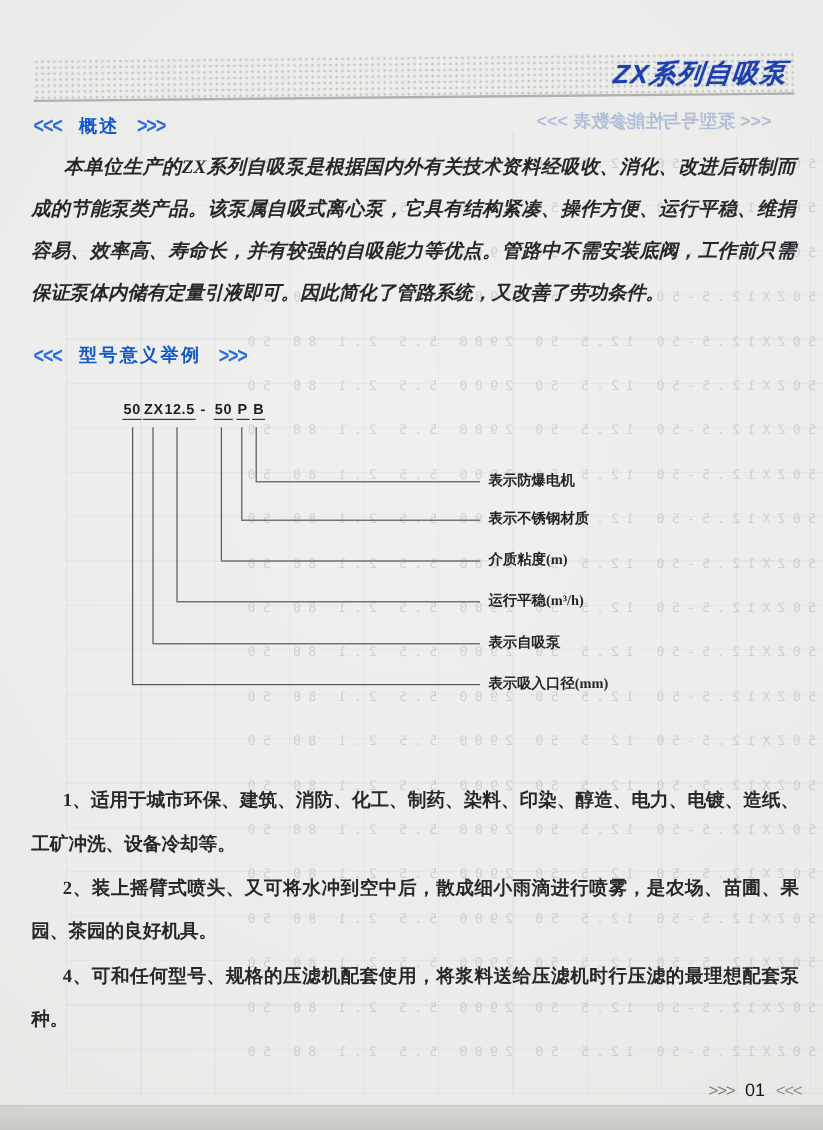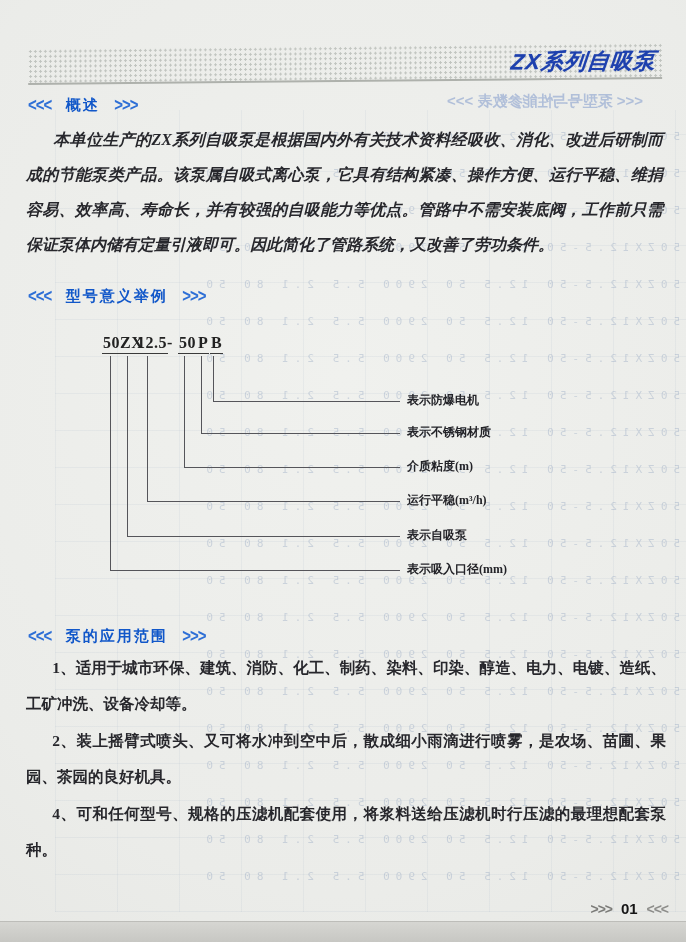--- a/index.html
+++ b/index.html
@@ -65,35 +65,35 @@
     text-align:justify;text-indent:1.7em;margin:0;font-style:italic;
   }
   .app-block{position:absolute;left:26px;width:640px;z-index:2;}
   .app-block p{
     margin:0 0 1px 0;font-size:15.5px;line-height:36px;font-weight:600;
     text-align:justify;text-indent:1.7em;
   }
   
   .model-part{
     position:absolute;top:334px;z-index:2;
-    font-size:16px;font-weight:600;color:#222;
-    font-family:Liberation Serif, serif;letter-spacing:.5px;
+    font-size:12px;font-weight:600;color:#222;
+    font-family:Liberation Sans, sans-serif;letter-spacing:.5px;
     padding:0 1px 1px 1px;text-align:center;
   }
   .model-part.u{border-bottom:1.5px solid #3a3a3a;}
   .dg-v{position:absolute;width:1px;background:#55555a;z-index:2;}
   .dg-h{position:absolute;height:1px;background:#55555a;z-index:2;}
   .dg-label{
     position:absolute;left:407px;z-index:2;
     font-size:12px;font-weight:600;color:#232328;white-space:nowrap;
   }
   
   .footer{
     position:absolute;top:900px;right:18px;z-index:2;white-space:nowrap;
-    font-family:"Liberation Sans",sans-serif;font-size:14px;font-weight:bold;
+    font-family:"Liberation Sans",sans-serif;font-size:14px;font-weight:normal;
   }
   .footer .arrL{color:#7b7b78;letter-spacing:-1px;}
   .footer .num{color:#161616;font-size:15px;margin:0 5px;}
   .footer .arrR{color:#8d8d8a;letter-spacing:-1px;}
   .bottom-strip{
     position:absolute;left:0;right:0;bottom:0;height:20px;z-index:1;
     background:linear-gradient(#d6d6d2,#c7c7c3);
     border-top:1px solid #bdbdb9;
   }
 </style>
@@ -164,25 +164,20 @@
       <div class="dg-h" style="left: 147px; top: 501px; width: 253px;"></div>
       <div class="dg-label" style="top: 492px;">运行平稳(m³/h)</div>
       <div class="dg-v" style="left: 127px; top: 356px; height: 180px;"></div>
       <div class="dg-h" style="left: 127px; top: 536px; width: 273px;"></div>
       <div class="dg-label" style="top: 527px;">表示自吸泵</div>
       <div class="dg-v" style="left: 110px; top: 356px; height: 214px;"></div>
       <div class="dg-h" style="left: 110px; top: 570px; width: 290px;"></div>
       <div class="dg-label" style="top: 561px;">表示吸入口径(mm)</div>
     </div>
 
-  <div class="sec" style="top:627px;">
-    <span class="chev">&lt;&lt;&lt;</span>
-    <span class="sec-title">泵的应用范围</span>
-    <span class="chev">&gt;&gt;&gt;</span>
-  </div>
   <div class="app-block" style="top:650px;" id="app-items">
       <p>1、适用于城市环保、建筑、消防、化工、制药、染料、印染、醇造、电力、电镀、造纸、工矿冲洗、设备冷却等。</p>
       <p>2、装上摇臂式喷头、又可将水冲到空中后，散成细小雨滴进行喷雾，是农场、苗圃、果园、茶园的良好机具。</p>
       <p>4、可和任何型号、规格的压滤机配套使用，将浆料送给压滤机时行压滤的最理想配套泵种。</p>
     </div>
 
   <div class="footer">
     <span class="arrL">&gt;&gt;&gt;</span>
     <span class="num">01</span>
     <span class="arrR">&lt;&lt;&lt;</span>

